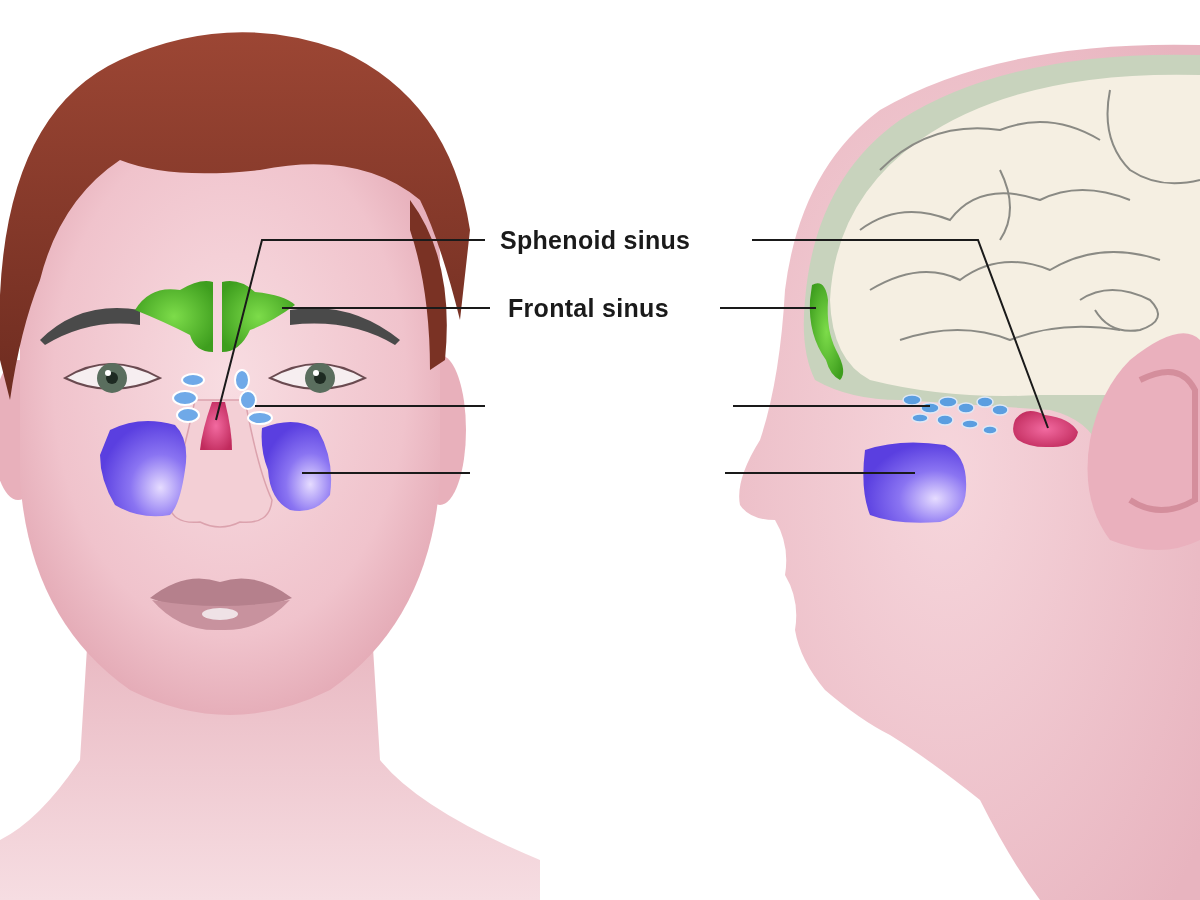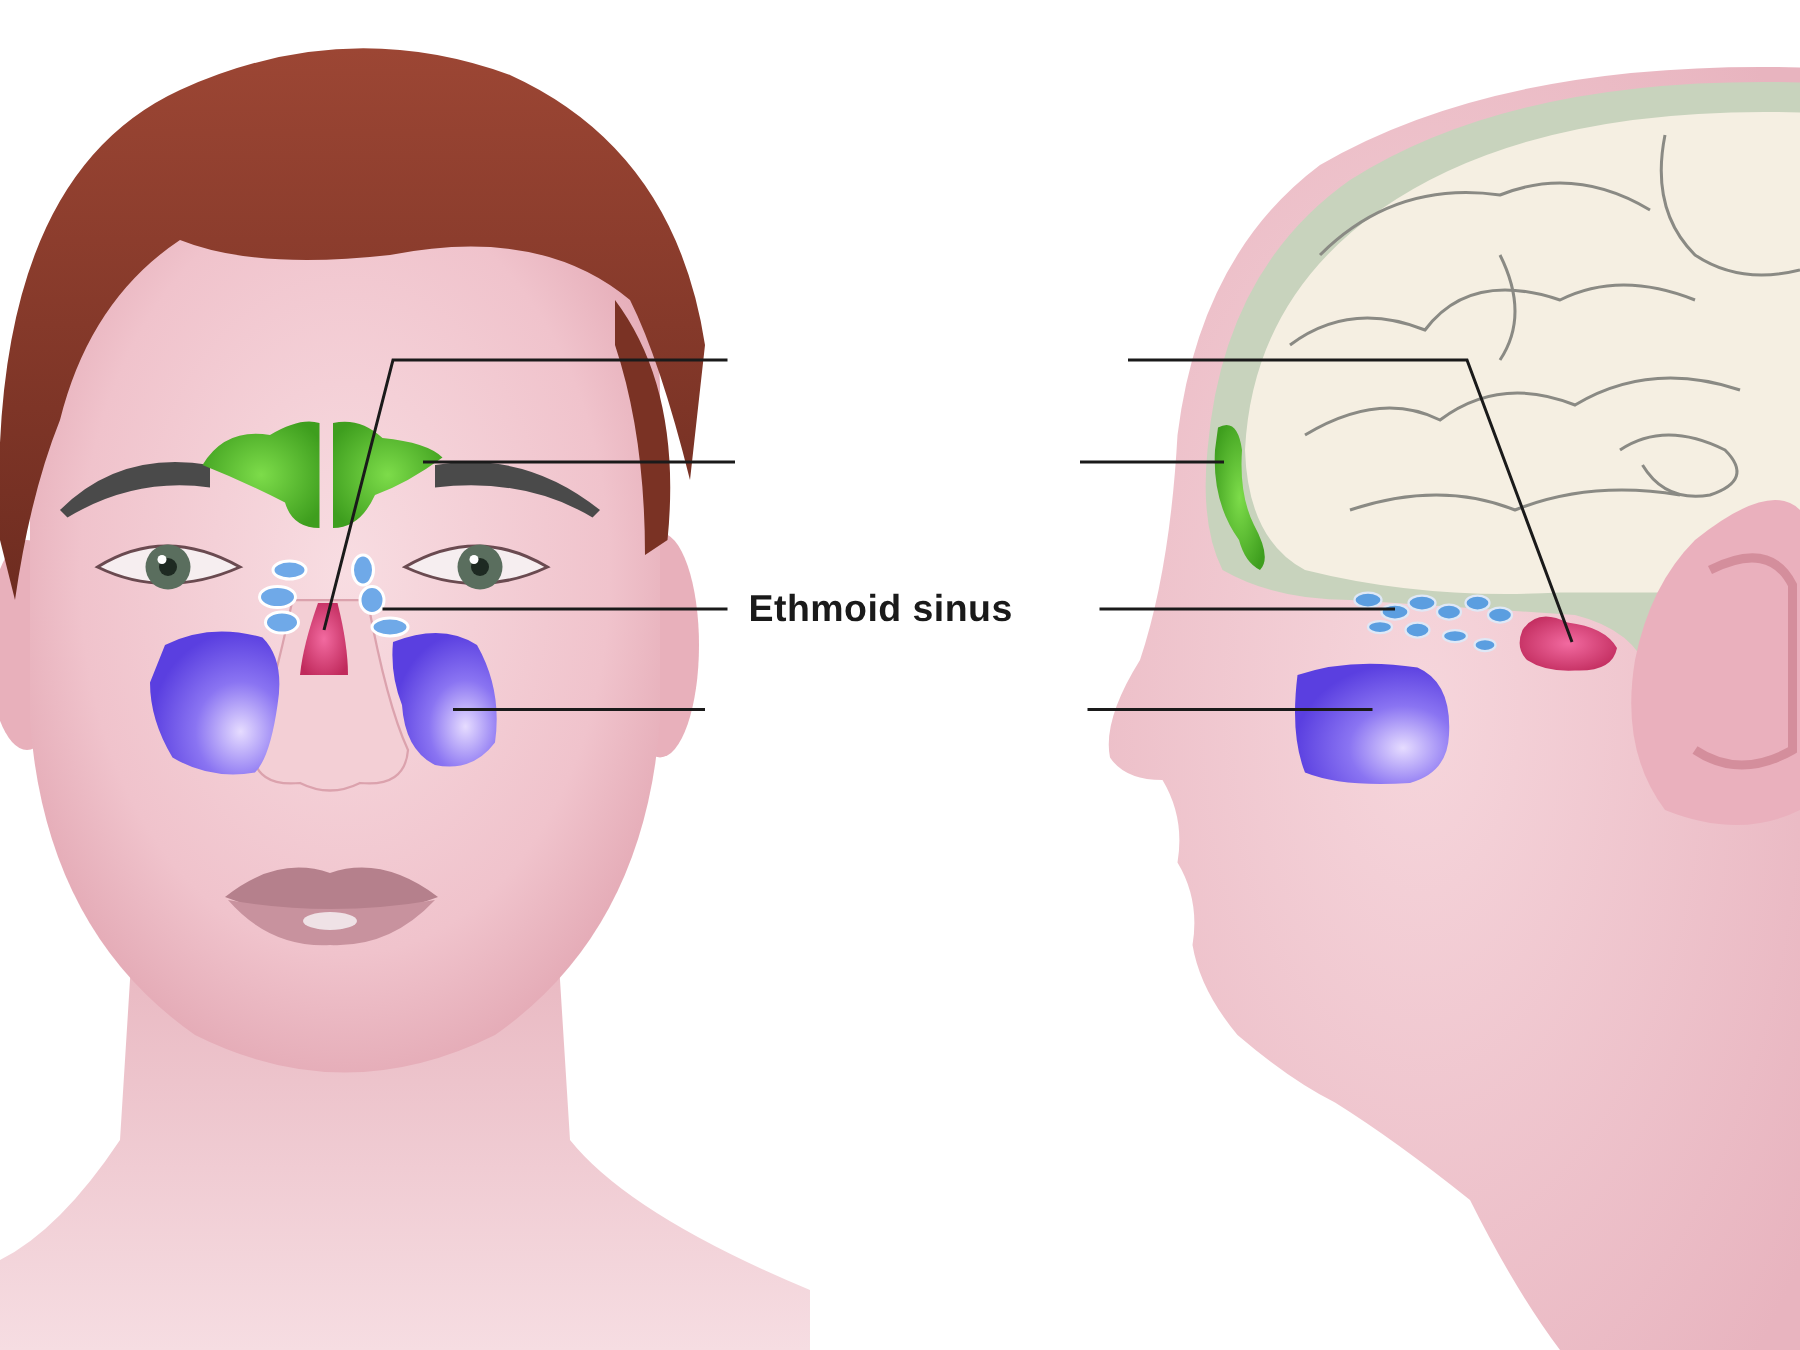--- a/index.html
+++ b/index.html
@@ -152,14 +152,15 @@
 
       <line x1="485" y1="406" x2="255" y2="406"></line>
       <line x1="733" y1="406" x2="930" y2="406"></line>
 
       <line x1="470" y1="473" x2="302" y2="473"></line>
       <line x1="725" y1="473" x2="915" y2="473"></line>
     </g>
   </svg>
 
   
-  <div class="label" style="left:499px; top:392px;">Ethmoid sinus</div>
+  <div class="label" style="left:500px; top:226px;">Sphenoid sinus</div>
+  <div class="label" style="left:508px; top:294px;">Frontal sinus</div>
 </div>
 
 </body></html>

